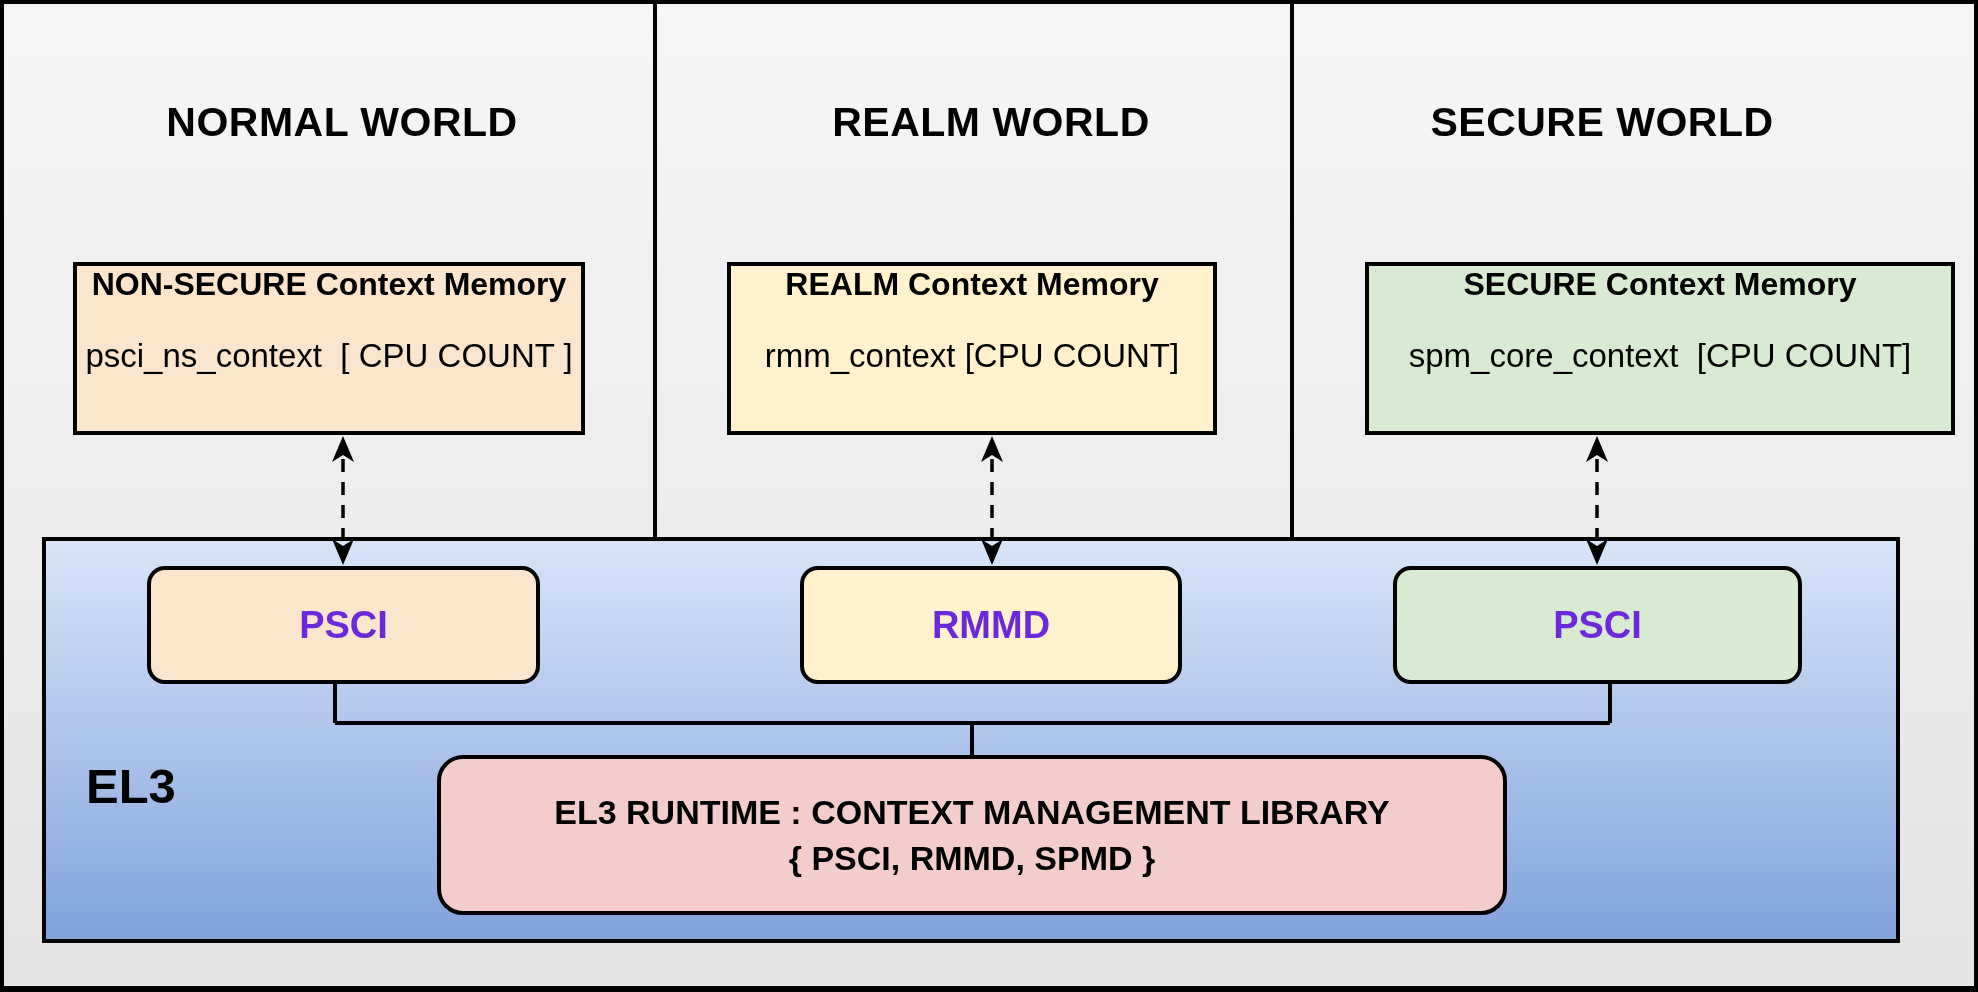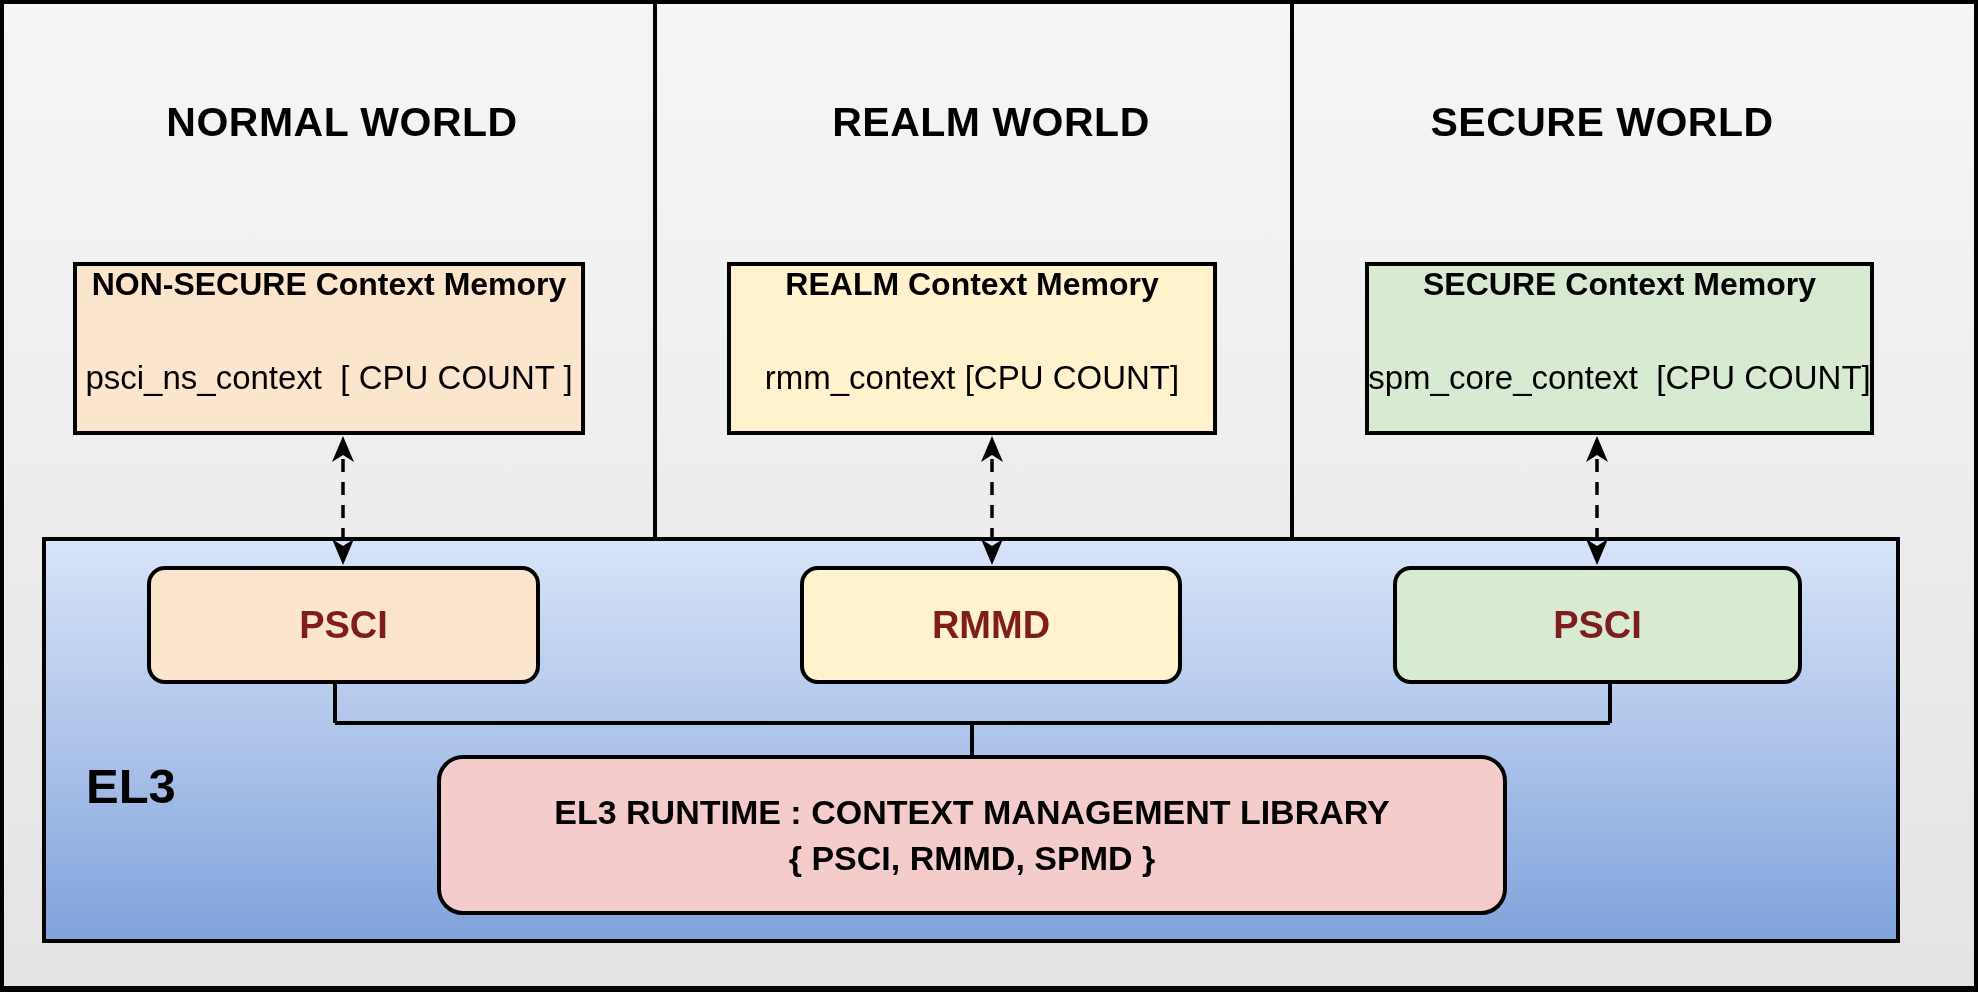--- a/index.html
+++ b/index.html
@@ -31,39 +31,39 @@
   .wt-secure{left:1352px;}
 
   .ctx-box{
     position:absolute;top:262px;height:173px;
     box-sizing:border-box;border:4px solid #000;
     display:flex;flex-direction:column;align-items:center;
     gap:34px;z-index:3;
   }
   .ctx-normal{left:73px;width:512px;background:#fce5cd;}
   .ctx-realm{left:727px;width:490px;background:#fff2cc;}
-  .ctx-secure{left:1365px;width:509px;background:#d9ead3;}
+  .ctx-secure{left:1365px;width:590px;background:#d9ead3;}
   .ctx-title{font-size:32px;font-weight:bold;color:#000;white-space:pre;}
-  .ctx-body{font-size:33px;font-weight:400;color:#000;white-space:pre;margin-top:22px;}
+  .ctx-body{font-size:33px;font-weight:400;color:#000;white-space:pre;}
 
   .el3-box{
     position:absolute;left:42px;top:537px;width:1858px;height:406px;
     box-sizing:border-box;border:4px solid #000;
     background:linear-gradient(180deg,#d8e4f8 0%,#aec4ea 50%,#80a3dc 100%);
     z-index:1;
   }
   .el3-label{
     position:absolute;left:86px;top:758px;
     font-size:49px;font-weight:bold;color:#000;z-index:4;
   }
   .driver{
     position:absolute;top:566px;height:118px;
     box-sizing:border-box;border:4px solid #000;border-radius:18px;
     display:flex;align-items:center;justify-content:center;
-    font-size:38px;font-weight:bold;color:#7f1d1d;z-index:6;
+    font-size:38px;font-weight:bold;color:#6d28d9;z-index:6;
   }
   .driver-psci{left:147px;width:393px;background:#fce5cd;}
   .driver-rmmd{left:800px;width:382px;background:#fff2cc;align-items:center;}
   .driver-spmd{left:1393px;width:409px;background:#d9ead3;}
 
   .runtime-box{
     position:absolute;left:437px;top:755px;width:1070px;height:160px;
     box-sizing:border-box;border:4px solid #000;border-radius:26px;
     background:#f4cccc;
     display:flex;flex-direction:column;align-items:center;justify-content:center;

